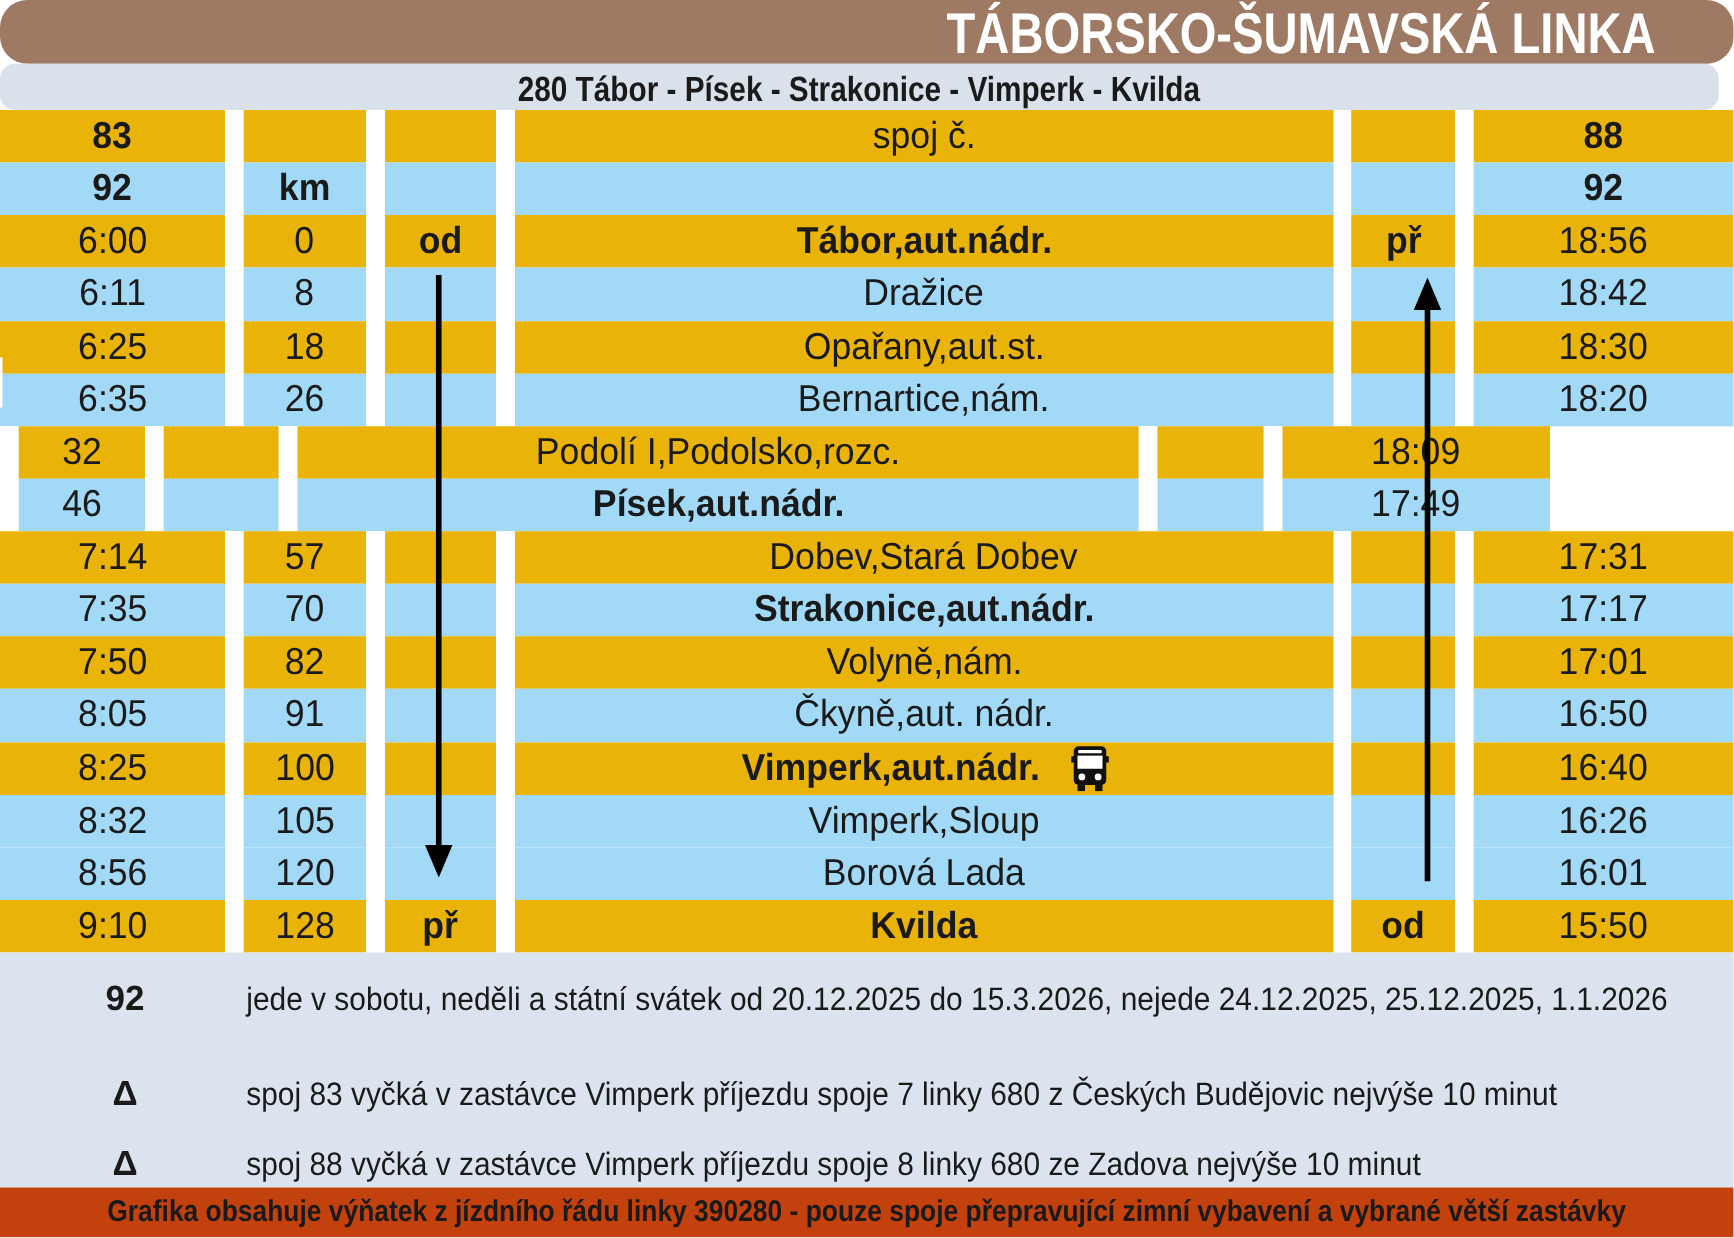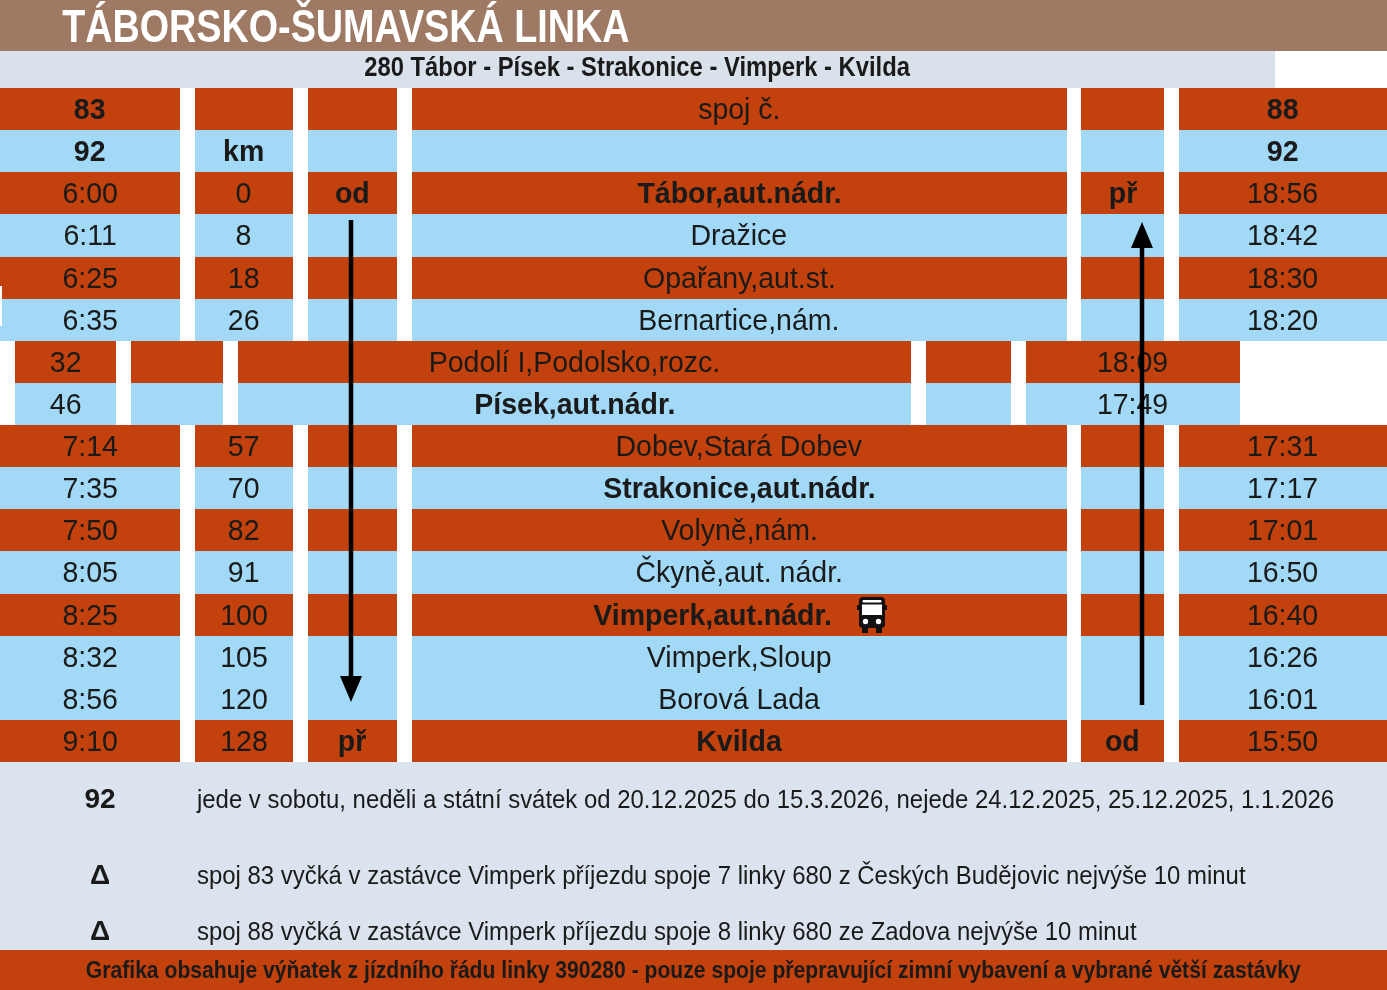--- a/index.html
+++ b/index.html
@@ -2,33 +2,33 @@
 <html><head>
 <meta charset="utf-8">
 <title>Táborsko-šumavská linka</title>
 <style>
   html,body{margin:0;padding:0;background:#fff;}
   body{font-family:"Liberation Sans", sans-serif;color:#1a1a1a;}
   .page{position:relative;width:1387px;height:990px;background:#fff;overflow:hidden;}
 
   
   .title-bar{position:absolute;left:0;top:0;width:1387px;height:51px;background:#9E7963;
-             display:flex;align-items:center;justify-content:flex-start;}
+             display:flex;align-items:center;justify-content:flex-end;border-radius:22px;}
   .title-bar .t{color:#fff;font-weight:bold;font-size:46px;display:inline-block;
                 transform:scaleX(.82);transform-origin:center;white-space:nowrap;}
-  .subtitle-bar{position:absolute;left:0;top:51px;width:1275px;height:37px;background:#D9E2EB;
-                display:flex;align-items:flex-start;justify-content:center;}
+  .subtitle-bar{position:absolute;left:0;top:51px;width:1375px;height:37px;background:#D9E2EB;
+                display:flex;align-items:flex-end;justify-content:center;border-radius:12px;}
   .subtitle-bar .t{font-weight:bold;font-size:28px;display:inline-block;transform:scaleX(.85);
                    transform-origin:center;white-space:nowrap;}
 
   
   .table{position:absolute;left:0;top:88px;width:1387px;height:674px;display:flex;flex-direction:column;}
   .t-row{flex:1;display:flex;}
   .cell{display:flex;align-items:center;justify-content:center;font-size:30px;}
-  .light .cell{background:#c2410c;}
+  .light .cell{background:#eab308;}
   .dark .cell{background:#A1D9F7;}
   .gap{width:15px;background:#fff;}
   .c0{width:185px}.c1{width:101px}.c2{width:92px}.c3{width:673px}.c4{width:85px}.c5{width:214px}
   .cond{display:inline-block;transform:scaleX(.95);transform-origin:center;white-space:nowrap;}
   .bold{font-weight:bold;}
   .hdr .cell span{font-weight:bold;}
   .hdr .c3 span{font-weight:normal;}
   .bus{margin-left:14px;flex:0 0 auto;}
 
   .arrow{position:absolute;top:0;z-index:2;}

